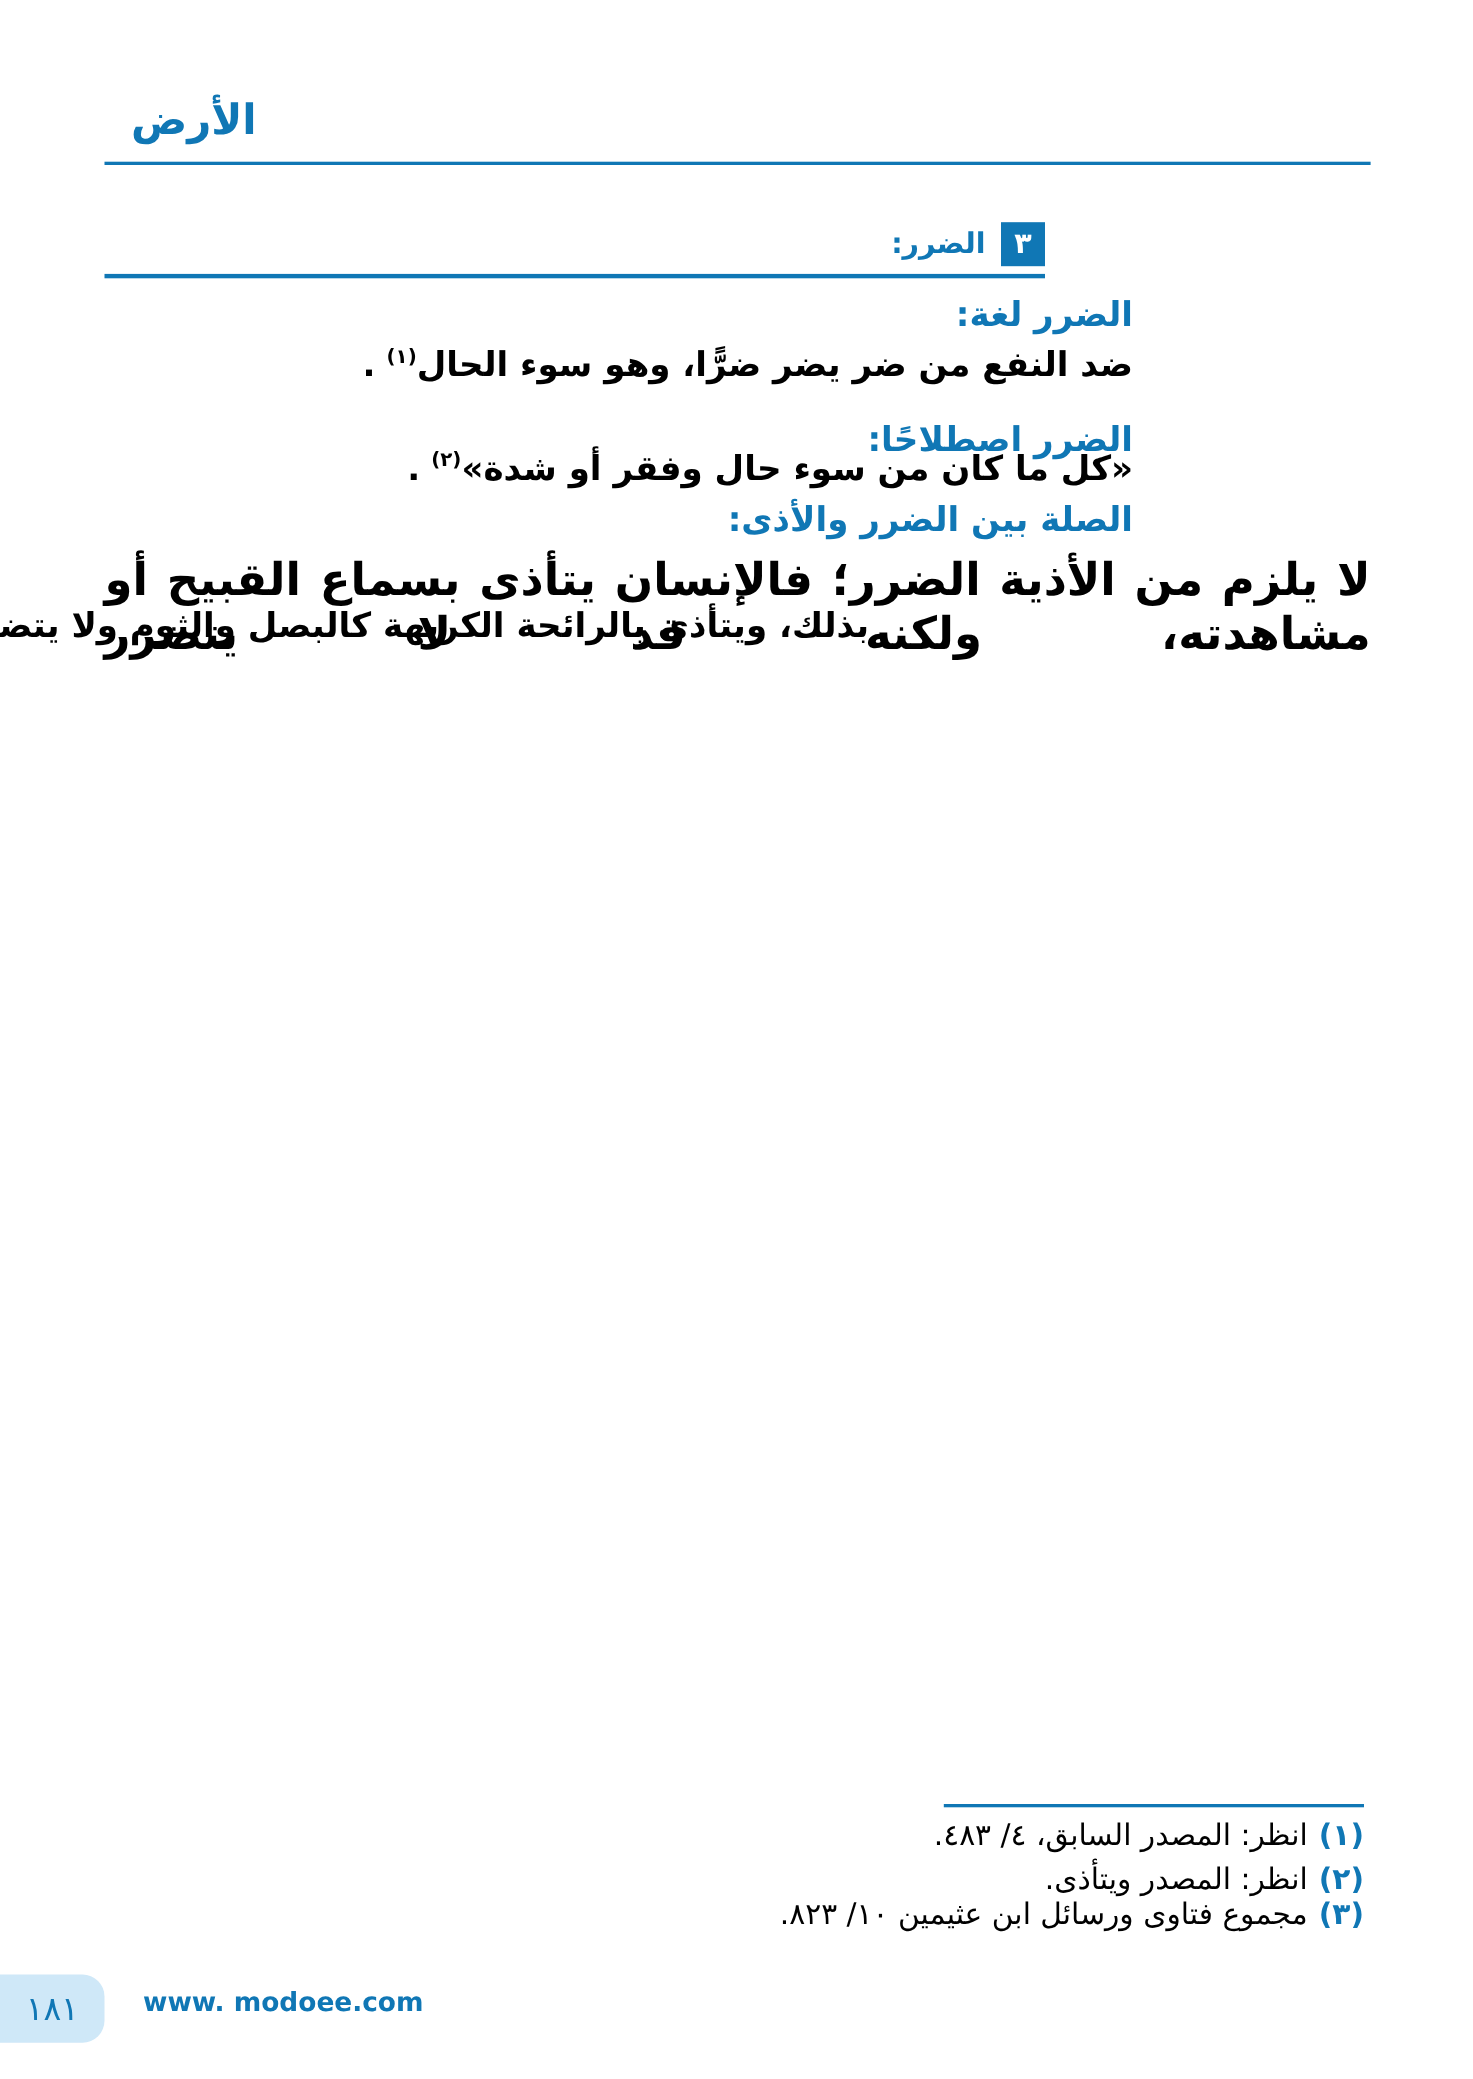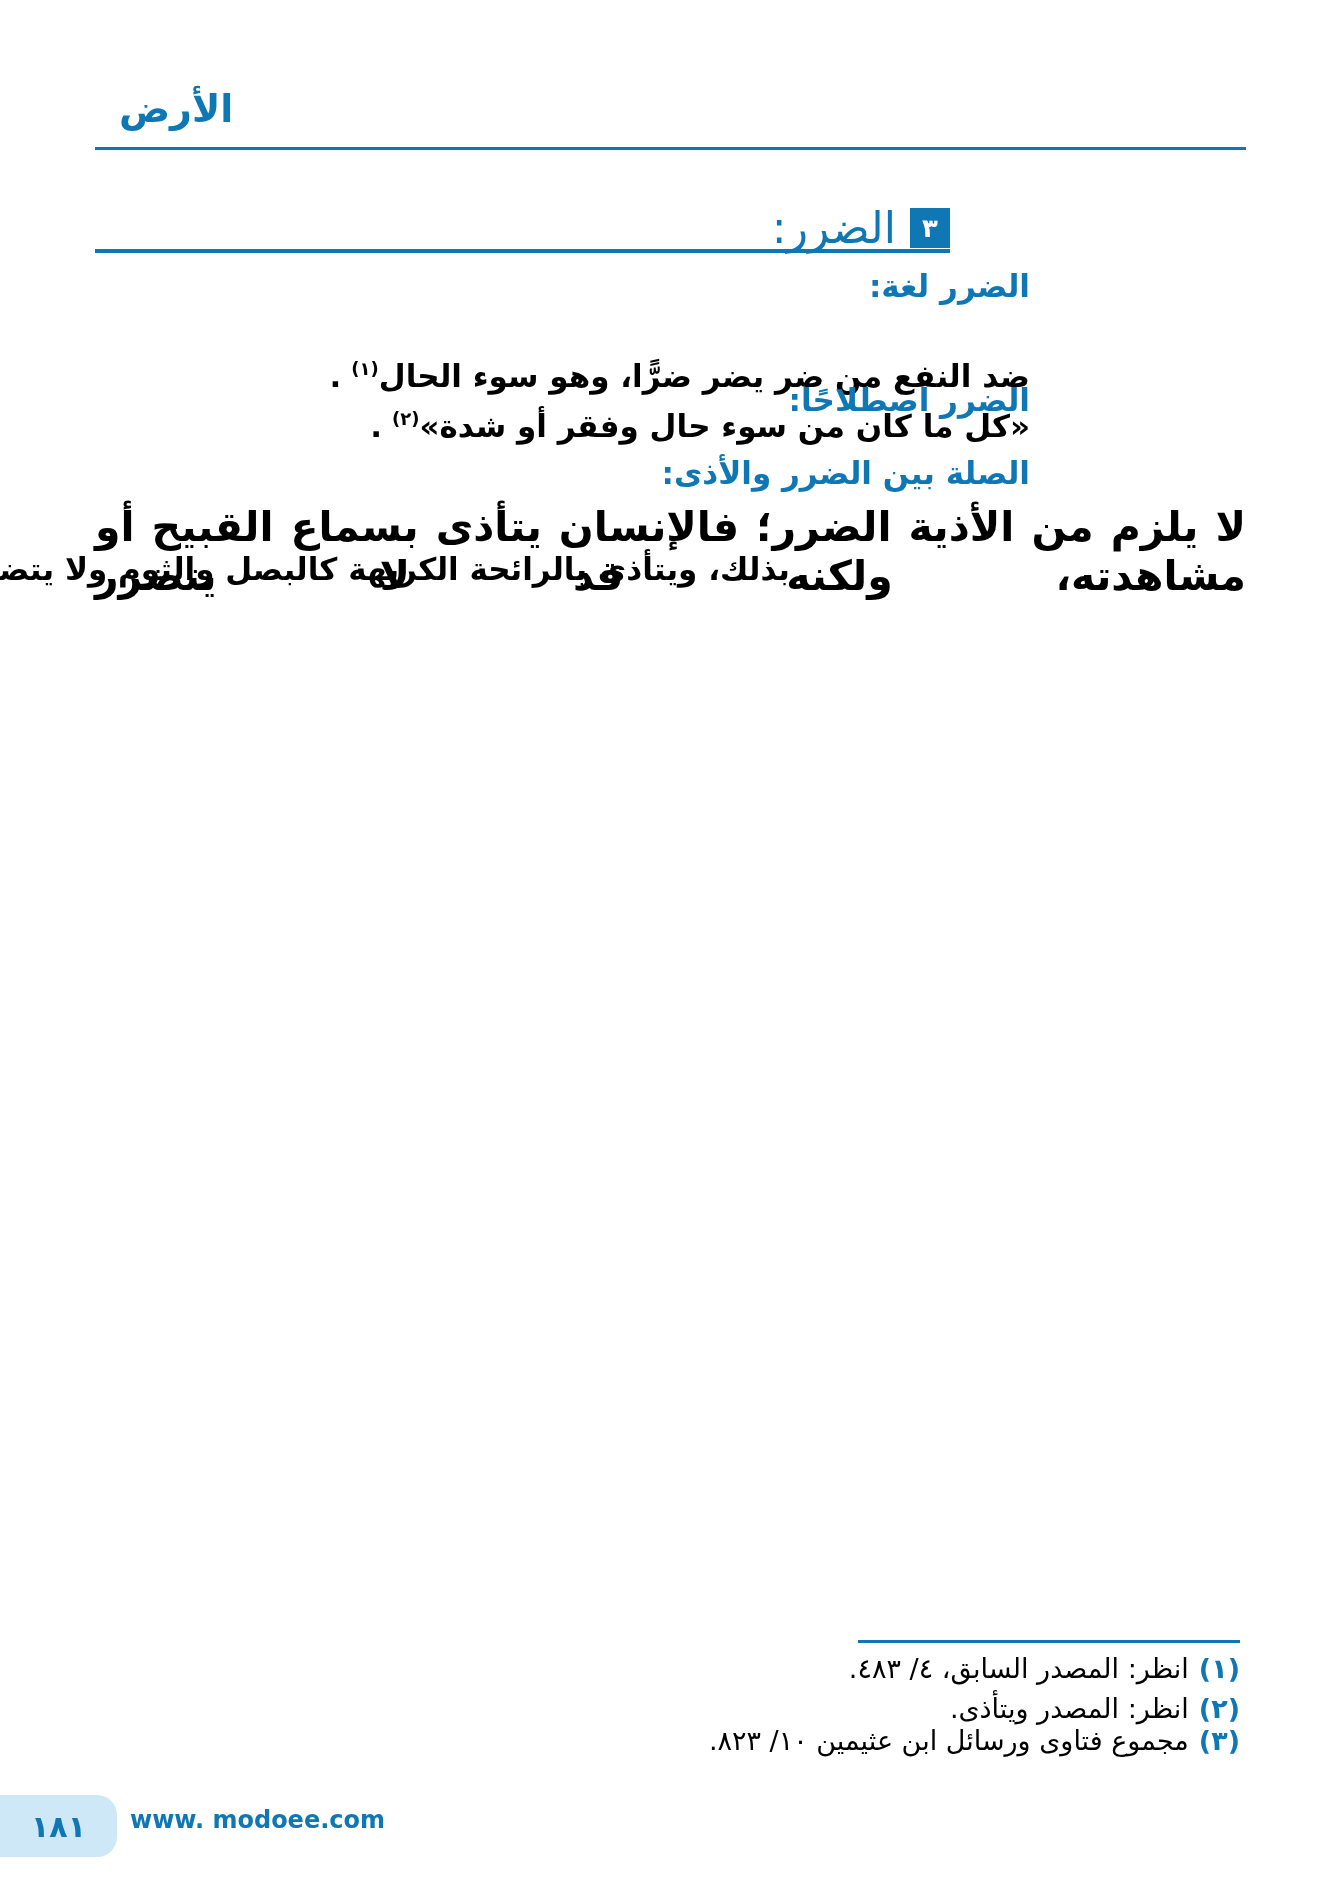--- a/index.html
+++ b/index.html
@@ -57,22 +57,22 @@
     color: #ffffff;
     font-size: 26px;
     font-weight: bold;
     display: flex;
     align-items: center;
     justify-content: center;
     flex: 0 0 auto;
   }
   .section-title {
     color: var(--accent);
-    font-size: 44px;
-    font-weight: normal;
+    font-size: 26px;
+    font-weight: bold;
     white-space: nowrap;
   }
   .section-rule {
     position: absolute;
     left: 95px;
     top: 249px;
     width: 855px;
     height: 4px;
     background: var(--accent);
   }
@@ -95,21 +95,21 @@
   .bodyline {
     position: absolute;
     right: 309px;
     color: var(--ink);
     font-size: 31px;
     font-weight: bold;
     direction: rtl;
     white-space: nowrap;
     line-height: 1.2;
   }
-  .d1 { top: 314px; margin-top: 44px; }
+  .d1 { top: 314px; }
   .d2 { top: 408px; text-align: right; }
 
   .fn-ref {
     font-size: 18px;
     font-weight: bold;
     vertical-align: 12px;
   }
   .period { margin-right: 10px; }
 
   .para-line1 {
@@ -162,30 +162,30 @@
     color: var(--accent);
     margin-left: 10px;
     font-weight: bold;
   }
 
   
   .page-tab {
     position: absolute;
     left: 0;
     top: 1795px;
-    width: 117px;
+    width: 95px;
     height: 62px;
     background: var(--accent_light);
     border-radius: 0 20px 20px 0;
     display: flex;
     align-items: center;
     justify-content: center;
     color: var(--accent);
     font-size: 30px;
-    font-weight: bold;
+    font-weight: normal;
   }
   .site {
     position: absolute;
     left: 130px;
     top: 1806px;
     color: var(--accent);
     font-size: 24px;
     font-weight: bold;
     direction: ltr;
   }

